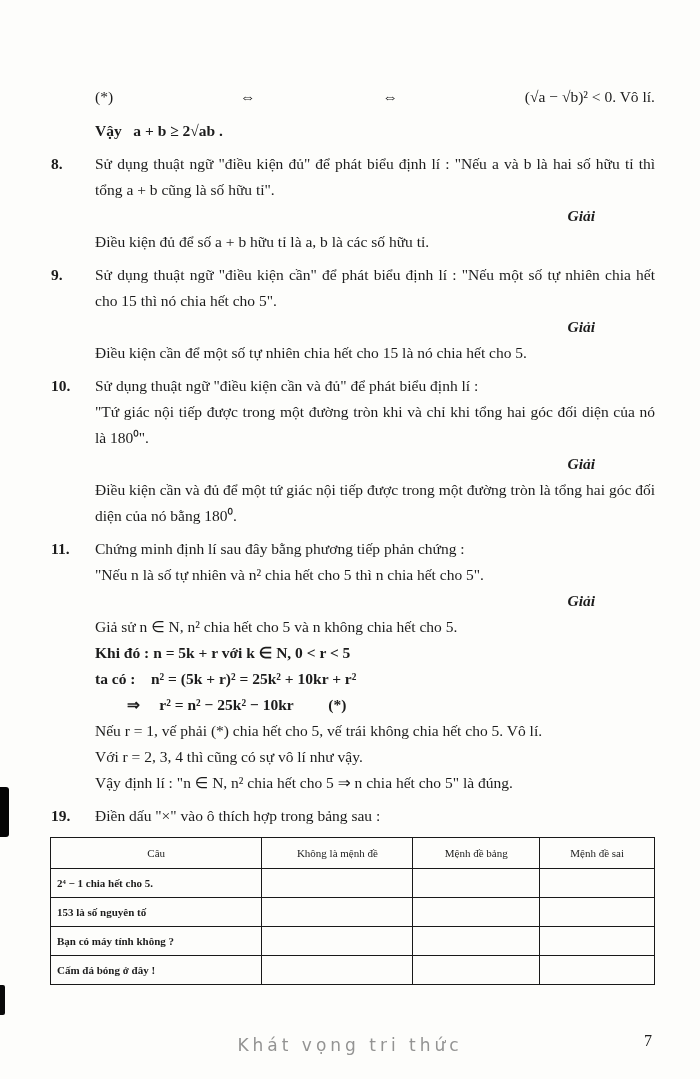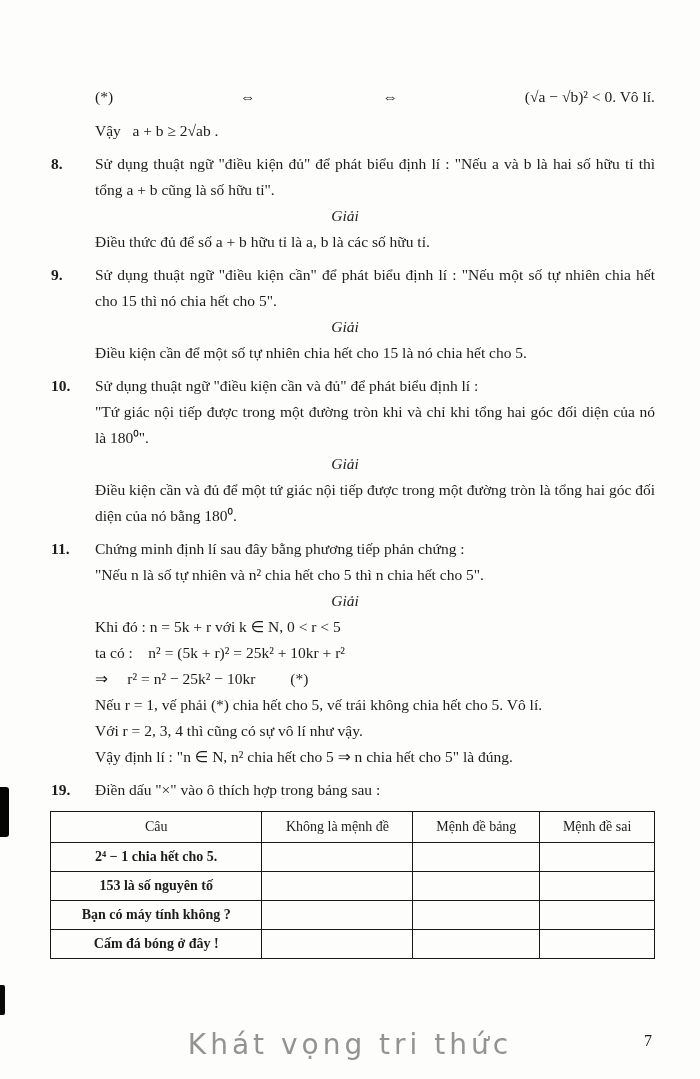--- a/index.html
+++ b/index.html
@@ -20,74 +20,74 @@
     top: 84px;
     left: 95px;
     width: 560px;
   }
   p { margin: 0; }
   .flexline {
     display: flex;
     justify-content: space-between;
     align-items: baseline;
   }
-  .pre { white-space: pre-wrap; }
+  .pre { white-space: pre-wrap; font-weight: bold; }
   .just { text-align: justify; }
   .problem { position: relative; margin-top: 7px; }
   .pnum {
     position: absolute;
     left: -44px;
     top: 0;
     width: 38px;
     font-weight: bold;
   }
   .giai {
-    text-align: center;
-    font-weight: normal;
+    text-align: right;
+    font-weight: bold;
     font-style: italic;
     padding-right: 60px;
   }
   .vay { margin-top: 8px; }
-  .eq-indent { }
+  .eq-indent { margin-left: 32px; }
   .ex-table {
     width: 605px;
     margin-left: -45px;
     margin-top: 8px;
     border-collapse: collapse;
     table-layout: fixed;
   }
   .ex-table th, .ex-table td {
     border: 1.6px solid #191919;
     padding: 0 6px;
     font-weight: normal;
-    font-size: 14px;
+    font-size: 11px;
   }
   .ex-table th { height: 30px; text-align: center; }
   .ex-table td { height: 28px; }
-  .ex-table td.rowlabel { text-align: center; font-weight: bold; }
+  .ex-table td.rowlabel { text-align: left; font-weight: bold; }
   .watermark-brand {
     position: absolute;
     top: 942px;
     left: 50%;
     transform: translateX(-50%);
     font-family: "DejaVu Sans", sans-serif;
     font-size: 92px;
     font-weight: 700;
     letter-spacing: 2px;
     color: rgba(125,125,125,0.42);
     white-space: nowrap;
     pointer-events: none;
   }
   .watermark-slogan {
     position: absolute;
     top: 1032px;
     left: 50%;
     transform: translateX(-50%);
     font-family: "DejaVu Sans", sans-serif;
-    font-size: 28px;
+    font-size: 17px;
     letter-spacing: 4px;
     color: rgba(120,120,120,0.8);
     white-space: nowrap;
     pointer-events: none;
   }
   .pagenum {
     position: absolute;
     top: 1028px;
     right: 48px;
     font-size: 16px;
@@ -118,21 +118,21 @@
       <span>⇔</span>
       <span>⇔</span>
       <span>(√a − √b)² &lt; 0. Vô lí.</span>
     </div>
     <p class="pre vay">Vậy   a + b ≥ 2√ab .</p>
 
     <section class="problem">
       <span class="pnum">8.</span>
       <p class="just">Sử dụng thuật ngữ "điều kiện đủ" để phát biểu định lí : "Nếu a và b là hai số hữu tỉ thì tổng a + b cũng là số hữu tỉ".</p>
       <div class="giai">Giải</div>
-      <p class="just">Điều thức đủ để số a + b hữu tỉ là a, b là các số hữu tỉ.</p>
+      <p class="just">Điều kiện đủ để số a + b hữu tỉ là a, b là các số hữu tỉ.</p>
     </section>
 
     <section class="problem">
       <span class="pnum">9.</span>
       <p class="just">Sử dụng thuật ngữ "điều kiện cần" để phát biểu định lí : "Nếu một số tự nhiên chia hết cho 15 thì nó chia hết cho 5".</p>
       <div class="giai">Giải</div>
       <p class="just">Điều kiện cần để một số tự nhiên chia hết cho 15 là nó chia hết cho 5.</p>
     </section>
 
     <section class="problem">
@@ -141,20 +141,21 @@
       <p class="just">"Tứ giác nội tiếp được trong một đường tròn khi và chỉ khi tổng hai góc đối diện của nó là 180⁰".</p>
       <div class="giai">Giải</div>
       <p class="just">Điều kiện cần và đủ để một tứ giác nội tiếp được trong một đường tròn là tổng hai góc đối diện của nó bằng 180⁰.</p>
     </section>
 
     <section class="problem">
       <span class="pnum">11.</span>
       <p class="just">Chứng minh định lí sau đây bằng phương tiếp phản chứng :</p>
       <p class="just">"Nếu n là số tự nhiên và n² chia hết cho 5 thì n chia hết cho 5".</p>
       <div class="giai">Giải</div>
+      <p class="just">Giả sử n ∈ N, n² chia hết cho 5 và n không chia hết cho 5.</p>
       <p class="pre">Khi đó : n = 5k + r với k ∈ N, 0 &lt; r &lt; 5</p>
       <p class="pre">ta có :    n² = (5k + r)² = 25k² + 10kr + r²</p>
       <p class="pre eq-indent">⇒     r² = n² − 25k² − 10kr         (*)</p>
       <p class="just">Nếu r = 1, vế phải (*) chia hết cho 5, vế trái không chia hết cho 5. Vô lí.</p>
       <p class="just">Với r = 2, 3, 4 thì cũng có sự vô lí như vậy.</p>
       <p class="just">Vậy định lí : "n ∈ N, n² chia hết cho 5 ⇒ n chia hết cho 5" là đúng.</p>
     </section>
 
     <section class="problem">
       <span class="pnum">19.</span>

